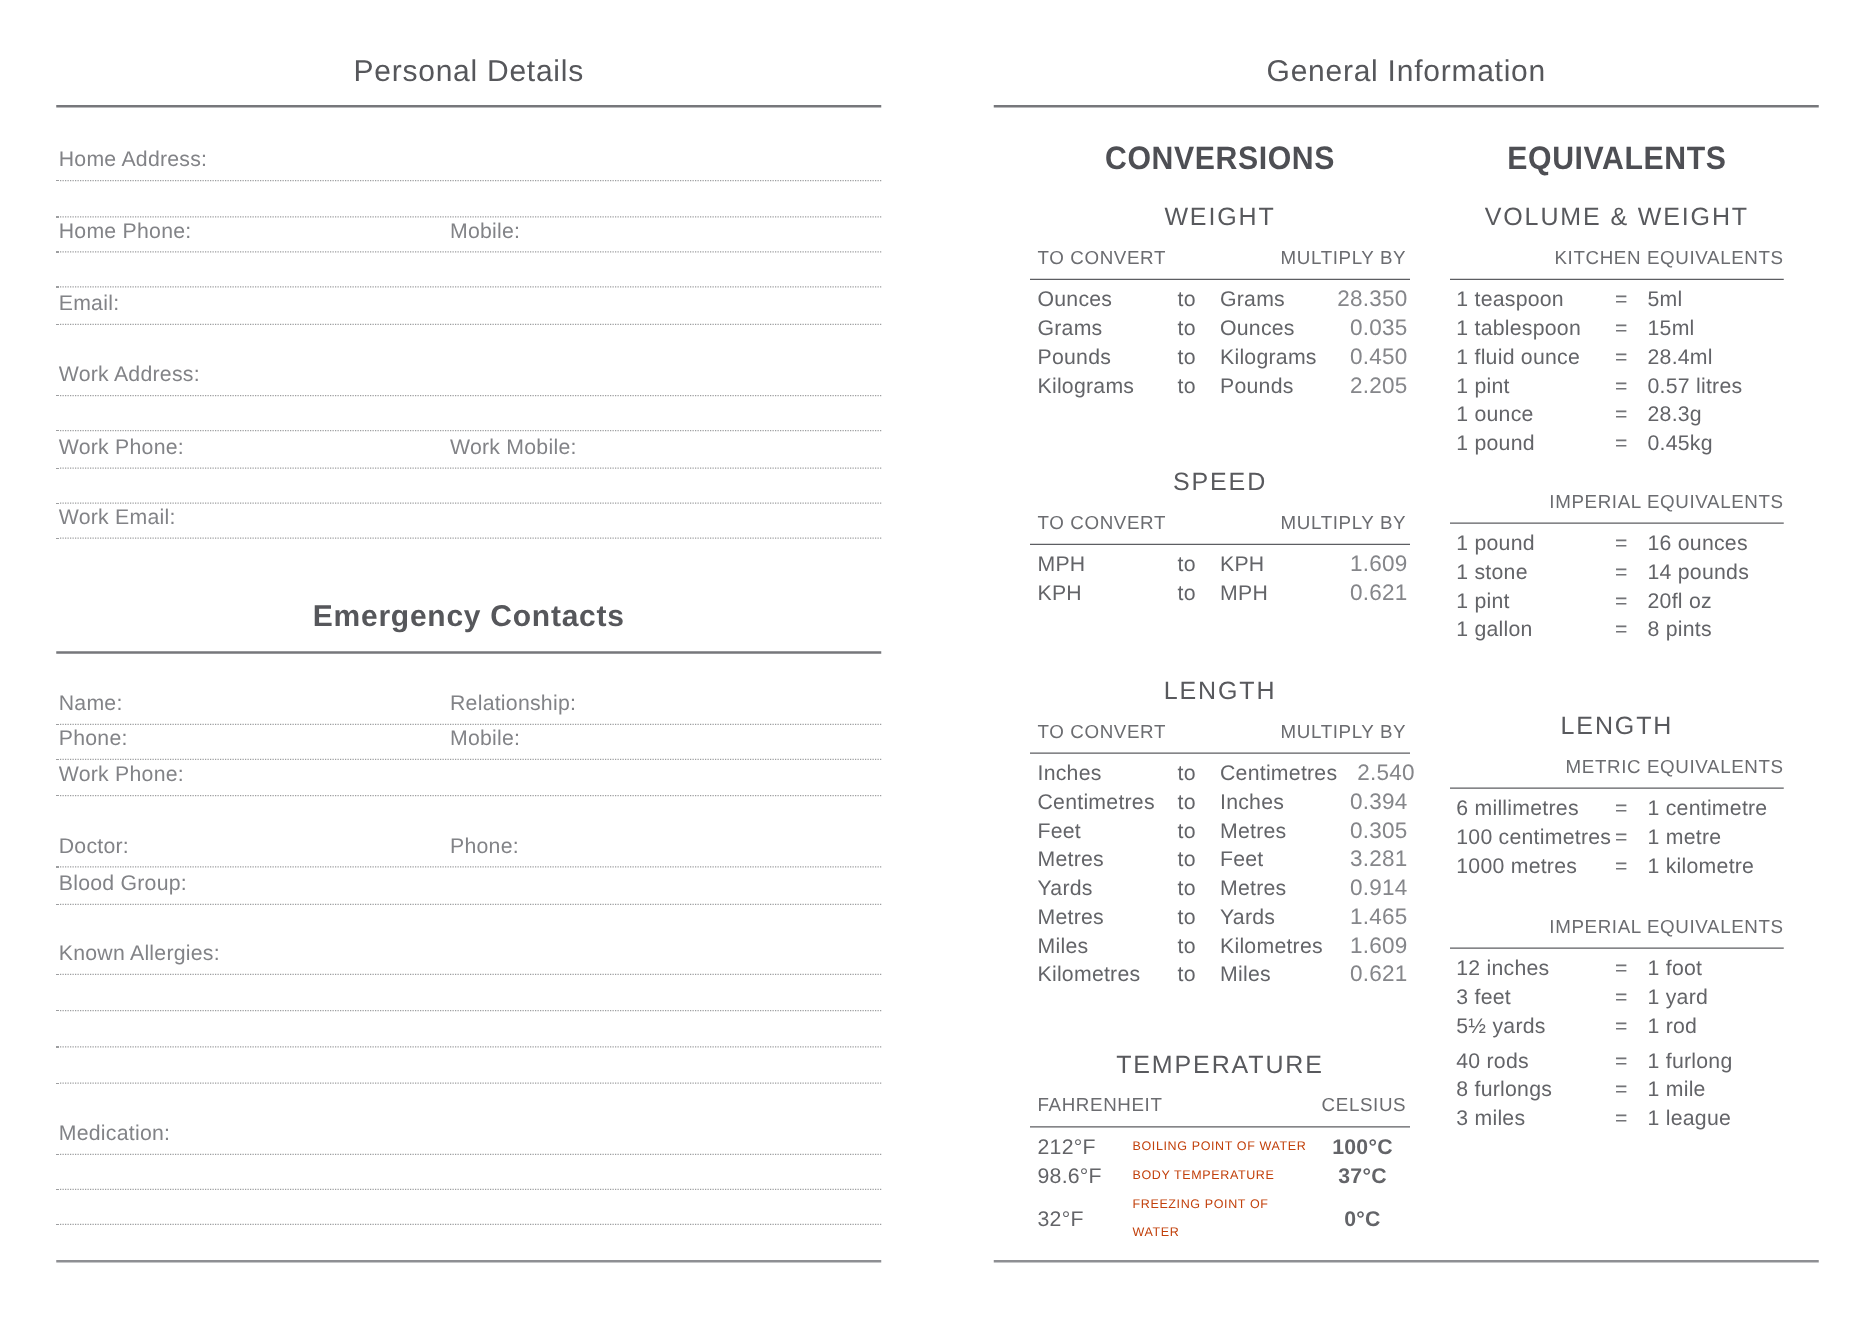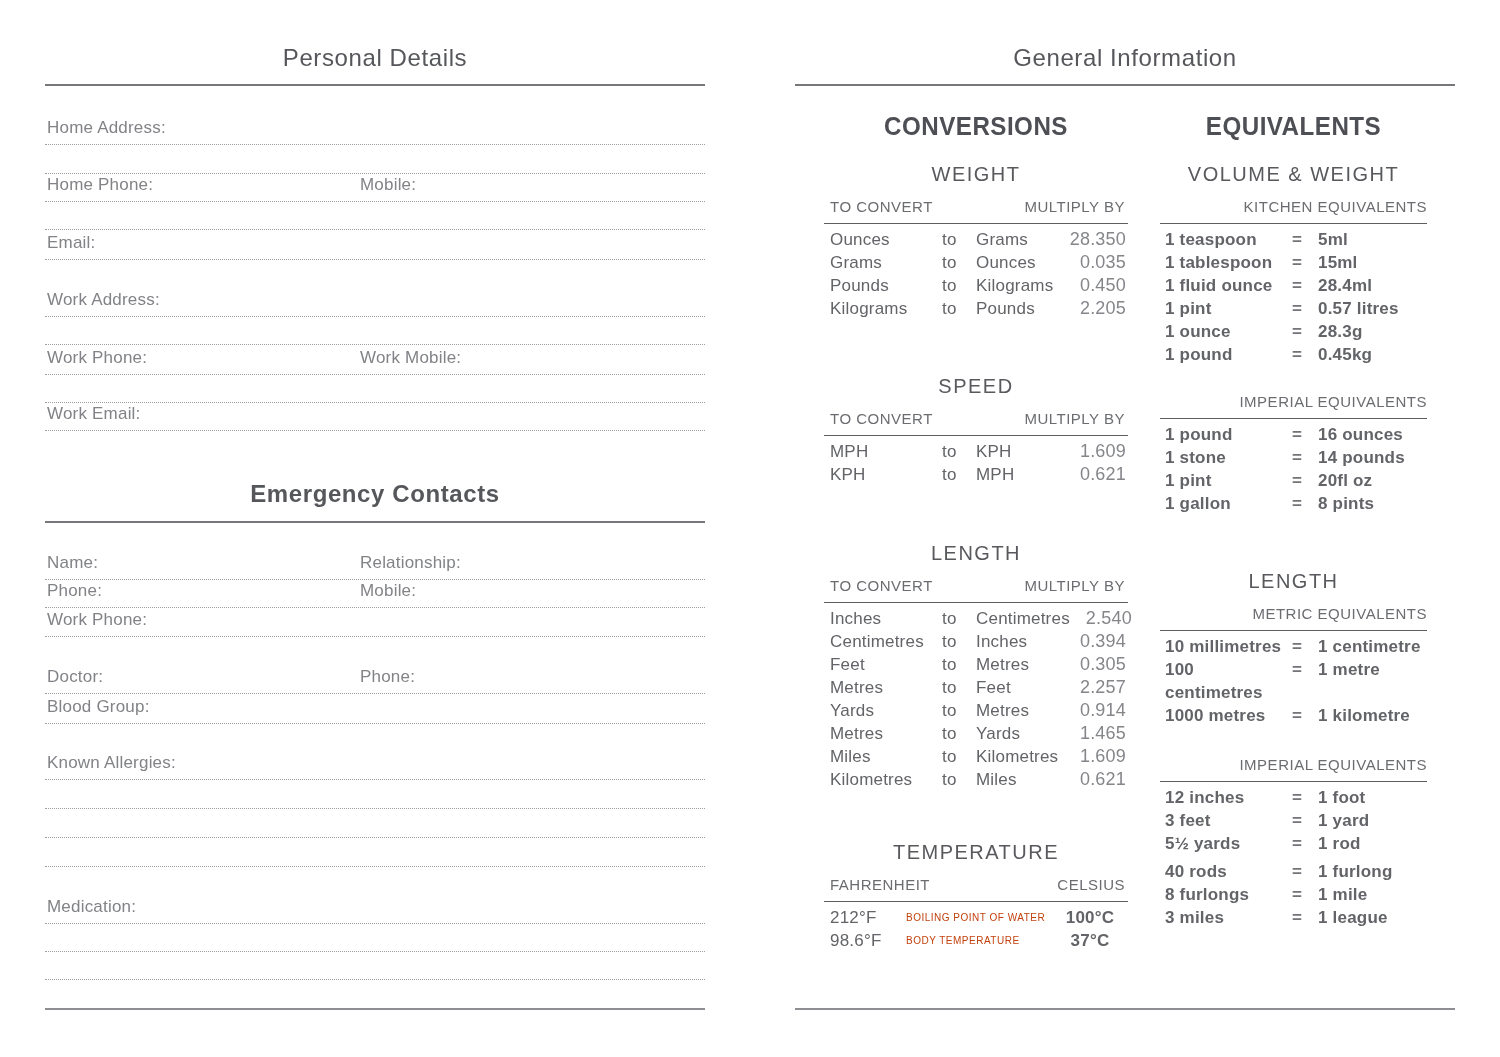--- a/index.html
+++ b/index.html
@@ -91,21 +91,21 @@
   .crow {
     display: grid; grid-template-columns: 112px 34px 1fr 64px;
     padding-left: 6px;
     font-size: 17px; line-height: 23px; color: #636468;
   }
   .c-factor { font-size: 18px; text-align: right; color: #85868a; padding-right: 2px; }
 
   .erow {
     display: grid; grid-template-columns: 127px 26px 1fr;
     padding-left: 5px;
-    font-size: 17px; line-height: 23px; color: #636468; font-weight: bold;
+    font-size: 17px; line-height: 23px; color: #636468;
   }
   .e-eq { color: #737478; }
 
   .trow {
     display: grid; grid-template-columns: 76px 1fr 74px;
     padding-left: 6px; align-items: center;
     font-size: 17px; line-height: 23px; color: #636468;
   }
   .t-desc { font-size: 10px; color: #c2410c; letter-spacing: 0.5px; }
   .t-c { text-align: center; padding-right: 2px; font-weight: bold; }
@@ -267,21 +267,21 @@
             <span>Feet</span>
             <span>to</span>
             <span>Metres</span>
             <span class="c-factor">0.305</span>
           </div>
 
           <div class="crow">
             <span>Metres</span>
             <span>to</span>
             <span>Feet</span>
-            <span class="c-factor">2.257</span>
+            <span class="c-factor">3.281</span>
           </div>
 
           <div class="crow">
             <span>Yards</span>
             <span>to</span>
             <span>Metres</span>
             <span class="c-factor">0.914</span>
           </div>
 
           <div class="crow">
@@ -318,20 +318,25 @@
             <span class="t-desc">BOILING POINT OF WATER</span>
             <span class="t-c">100°C</span>
           </div>
 
           <div class="trow">
             <span>98.6°F</span>
             <span class="t-desc">BODY TEMPERATURE</span>
             <span class="t-c">37°C</span>
           </div>
 
+          <div class="trow">
+            <span>32°F</span>
+            <span class="t-desc">FREEZING POINT OF WATER</span>
+            <span class="t-c">0°C</span>
+          </div>
         </div>
     </div>
 
     <div class="col equi">
       <h3>EQUIVALENTS</h3>
 
       <h4>VOLUME &amp; WEIGHT</h4>
       <div class="subhead">KITCHEN EQUIVALENTS</div>
       <div class="tbody">
 
@@ -398,21 +403,21 @@
             <span class="e-eq">=</span>
             <span>8 pints</span>
           </div>
         </div>
 
       <h4 class="mt-len-eq">LENGTH</h4>
       <div class="subhead">METRIC EQUIVALENTS</div>
       <div class="tbody">
 
           <div class="erow">
-            <span>10 millimetres</span>
+            <span>6 millimetres</span>
             <span class="e-eq">=</span>
             <span>1 centimetre</span>
           </div>
 
           <div class="erow">
             <span>100 centimetres</span>
             <span class="e-eq">=</span>
             <span>1 metre</span>
           </div>
 

